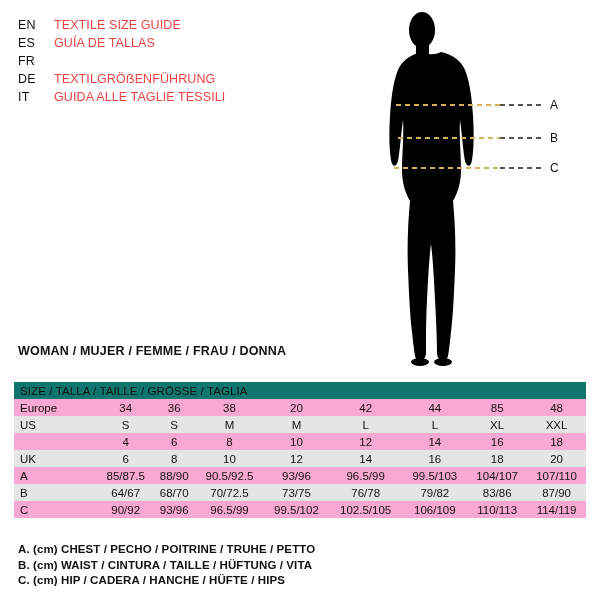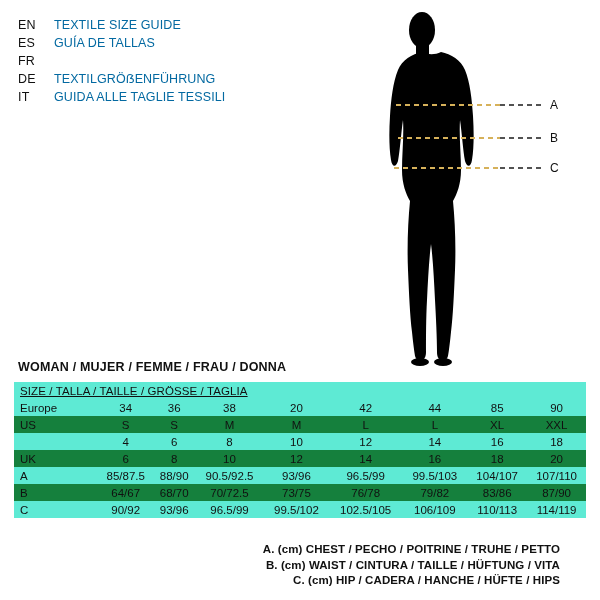--- a/index.html
+++ b/index.html
@@ -36,21 +36,21 @@
   }
   .lang-code {
     width: 36px;
     font-size: 12.5px;
     letter-spacing: 0.2px;
     color: #111;
   }
   .lang-text {
     font-size: 12.5px;
     letter-spacing: 0.1px;
-    color: #0369a1;
+    color: #ef4444;
   }
 
   
   .figure-wrap {
     position: absolute;
     right: 20px;
     top: 8px;
     width: 220px;
     height: 362px;
   }
@@ -63,21 +63,21 @@
     position: absolute;
     font-size: 12px;
     color: #111;
     font-family: "Liberation Sans", sans-serif;
   }
 
   
   .woman-title {
     position: absolute;
     left: 18px;
-    top: 360px;
+    top: 344px;
     font-size: 12.5px;
     font-weight: bold;
     letter-spacing: 0.2px;
     color: #111;
   }
 
   
   .size-table {
     position: absolute;
     left: 14px;
@@ -87,46 +87,44 @@
     font-size: 11.5px;
   }
   .size-table th, .size-table td {
     padding: 0;
     height: 17px;
     text-align: center;
     font-weight: normal;
     color: #111;
   }
   .size-table tr.head-row th {
-    background: #5eead4;
+    background: #0f766e;
     text-align: left;
     padding-left: 6px;
     font-size: 11.5px;
     letter-spacing: 0.1px;
-    text-decoration: underline;
   }
   .size-table tr.band td {
-    background: #5eead4;
+    background: #f9a8d4;
   }
   .size-table tr.plain td {
-    background: #15803d;
+    background: #e5e5e5;
   }
   .size-table td.rowlabel {
     text-align: left;
     padding-left: 6px;
     width: 78px;
   }
 
   
   .notes {
     position: absolute;
-    left: 0;
+    left: 18px;
     top: 542px;
     width: 560px;
-    text-align: right;
   }
   .note-line {
     font-size: 11.5px;
     font-weight: bold;
     line-height: 15.5px;
     color: #111;
     letter-spacing: 0.1px;
   }
 </style>
 </head>
@@ -224,21 +222,21 @@
 
       <tr class="band">
         <td class="rowlabel">Europe</td>
         <td>34</td>
         <td>36</td>
         <td>38</td>
         <td>20</td>
         <td>42</td>
         <td>44</td>
         <td>85</td>
-        <td>90</td>
+        <td>48</td>
       </tr>
 
       <tr class="plain">
         <td class="rowlabel">US</td>
         <td>S</td>
         <td>S</td>
         <td>M</td>
         <td>M</td>
         <td>L</td>
         <td>L</td>

